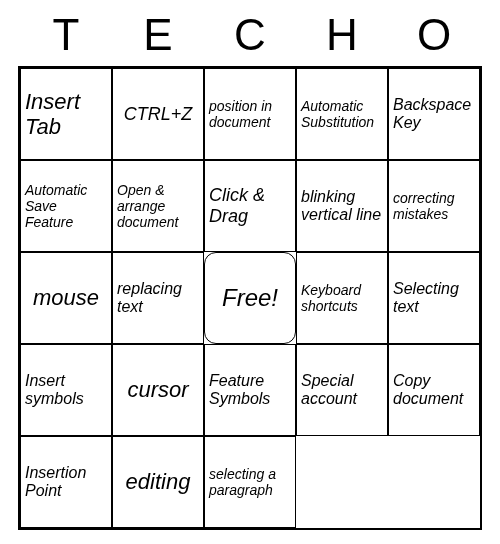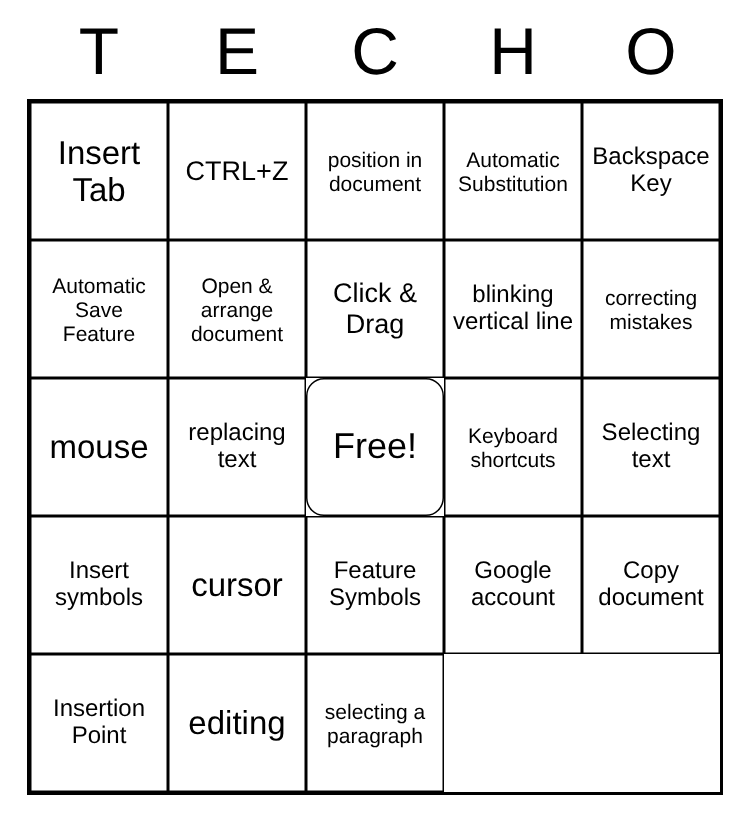--- a/index.html
+++ b/index.html
@@ -34,27 +34,28 @@
       display: grid;
       grid-template-columns: repeat(5, 92px);
       grid-template-rows: repeat(5, 92px);
       border: 2px solid #000;
     }
     .cell {
       border: 1px solid #000;
       display: flex;
       align-items: center;
       justify-content: center;
-      text-align: center;
+      text-align: left;
       padding: 4px;
       font-size: 16px;
       line-height: 1.15;
       color: #000;
       word-wrap: break-word;
       overflow: hidden;
+      font-style: italic;
     }
     .cell.large {
       font-size: 22px;
     }
     .cell.med {
       font-size: 18px;
     }
     .cell.small {
       font-size: 14px;
     }
@@ -86,18 +87,18 @@
     <div class="cell ">blinking vertical line</div>
     <div class="cell small">correcting mistakes</div>
     <div class="cell large">mouse</div>
     <div class="cell ">replacing text</div>
     <div class="cell free">Free!</div>
     <div class="cell small">Keyboard shortcuts</div>
     <div class="cell ">Selecting text</div>
     <div class="cell ">Insert symbols</div>
     <div class="cell large">cursor</div>
     <div class="cell ">Feature Symbols</div>
-    <div class="cell ">Google account</div>
+    <div class="cell ">Special account</div>
     <div class="cell ">Copy document</div>
     <div class="cell ">Insertion Point</div>
     <div class="cell large">editing</div>
     <div class="cell small">selecting a paragraph</div>
   </div>
 
 </body></html>

